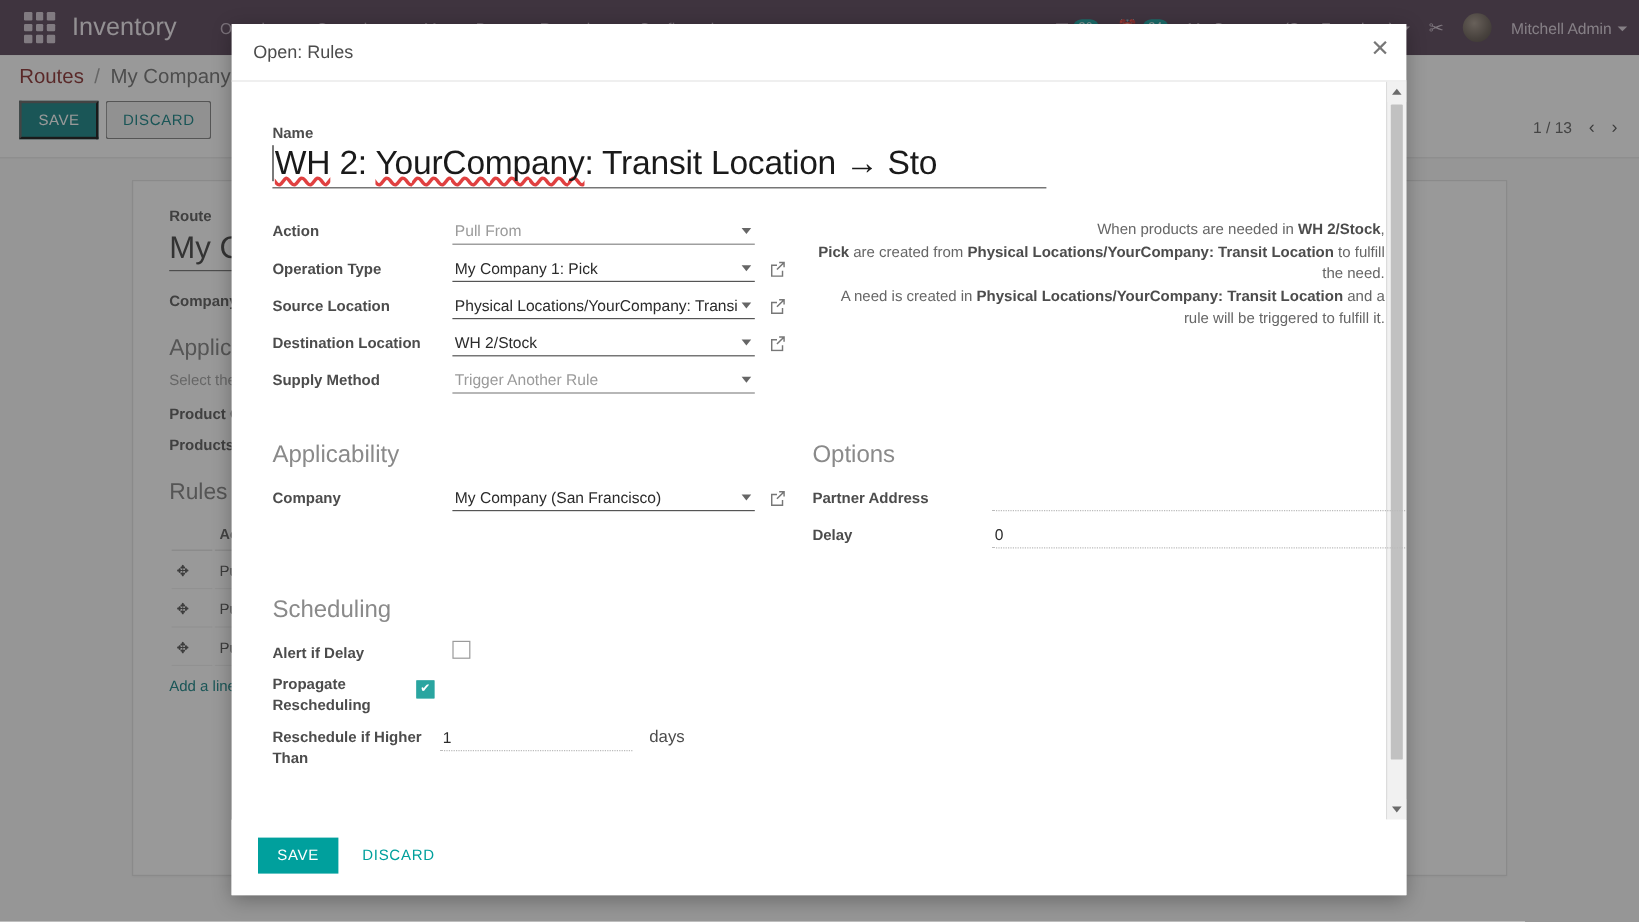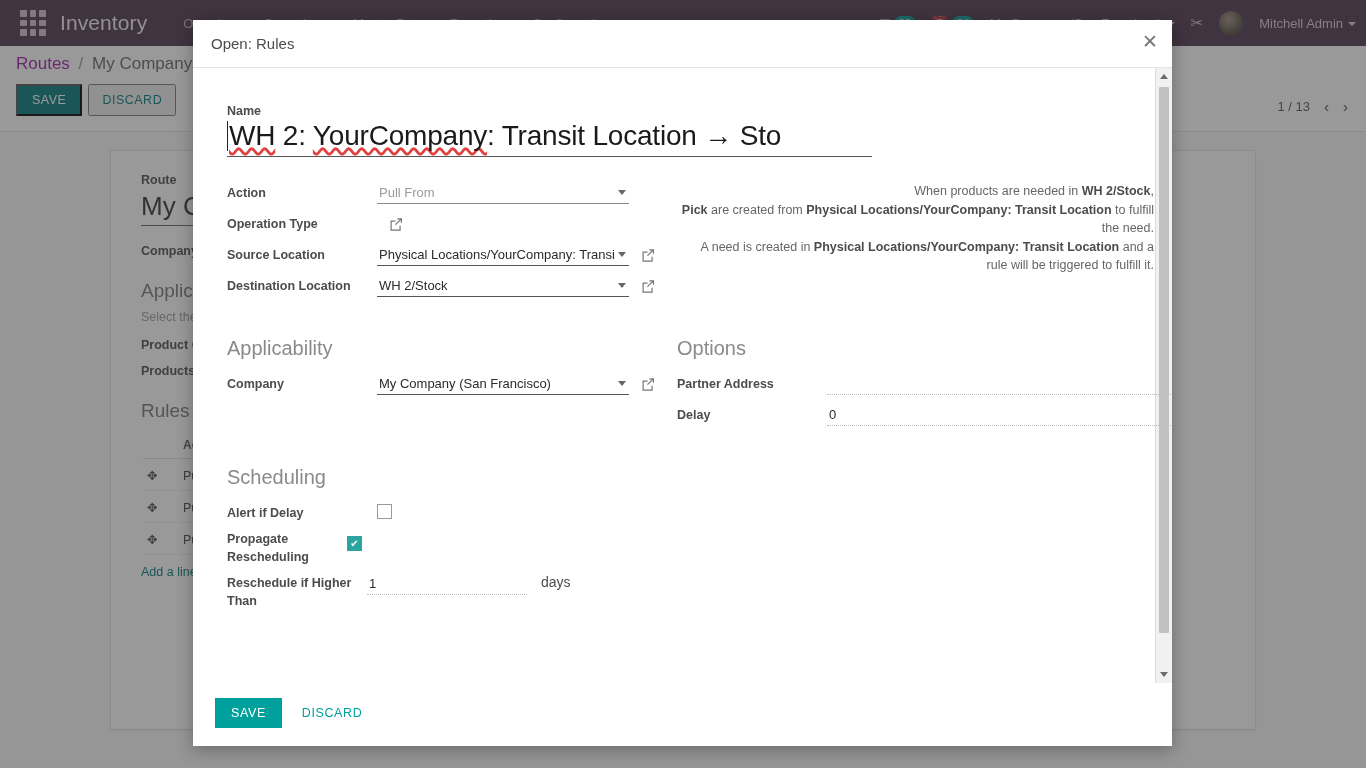--- a/index.html
+++ b/index.html
@@ -49,21 +49,21 @@
     background: radial-gradient(circle at 40% 35%, #9c8d80 0%, #5d5148 60%, #3b332d 100%);
     display:inline-block;
   }
   .wrench { font-size: 15px; color: #cbbccb; }
 
   .control-panel {
     background: #fff; border-bottom: 1px solid #e4e4e4;
     padding: 8px 16px 10px 16px; position: relative; height: 86px;
   }
   .breadcrumb { font-size: 17px; color: #666; margin-bottom: 10px; }
-  .breadcrumb a { color: #a21caf; text-decoration: none; }
+  .breadcrumb a { color: #7f1d1d; text-decoration: none; }
   .breadcrumb .sep { color: #999; margin: 0 4px; }
   .cp-buttons { display: flex; align-items: center; gap: 6px; }
   .btn-save-bg {
     background: #00787a; color: #fff; font-size: 12.5px;
     padding: 7px 14px; letter-spacing: .5px;
   }
   .btn-discard-bg {
     color: #00787a; font-size: 12.5px; padding: 7px 12px; letter-spacing: .5px;
   }
   .pager {
@@ -355,20 +355,24 @@
         <div class="frow">
           <div class="flabel">Action</div>
           <div class="fctl">
             <div class="fval readonly">Pull From</div>
             <span class="sel-caret"></span>
           </div>
         </div>
 
         <div class="frow">
           <div class="flabel">Operation Type</div>
+          <div class="fctl">
+            <div class="fval">My Company 1: Pick</div>
+            <span class="sel-caret"></span>
+          </div>
           <span class="ext-link">
             <svg width="14" height="14" viewBox="0 0 14 14">
                 <path d="M1.5 3.5h5v1.2h-3.8v7.8h7.8V8.7h1.2v5H1.5z" fill="#777"></path>
                 <path d="M8.3 1.2H13v4.6h-1.2V3.2L6.9 8.1 6 7.2l4.9-4.8H8.3z" fill="#777"></path>
               </svg>
           </span>
         </div>
 
         <div class="frow">
           <div class="flabel">Source Location</div>
@@ -391,20 +395,27 @@
             <span class="sel-caret"></span>
           </div>
           <span class="ext-link">
             <svg width="14" height="14" viewBox="0 0 14 14">
                 <path d="M1.5 3.5h5v1.2h-3.8v7.8h7.8V8.7h1.2v5H1.5z" fill="#777"></path>
                 <path d="M8.3 1.2H13v4.6h-1.2V3.2L6.9 8.1 6 7.2l4.9-4.8H8.3z" fill="#777"></path>
               </svg>
           </span>
         </div>
 
+        <div class="frow">
+          <div class="flabel">Supply Method</div>
+          <div class="fctl">
+            <div class="fval readonly">Trigger Another Rule</div>
+            <span class="sel-caret"></span>
+          </div>
+        </div>
       </div>
 
       <div class="col-right">
         <div class="desc">
           <span>When products are needed in </span><b>WH 2/Stock</b><span>,</span><br>
           <b>Pick</b><span> are created from </span><b>Physical Locations/YourCompany: Transit Location</b><span> to fulfill the need.</span><br>
           <span>A need is created in </span><b>Physical Locations/YourCompany: Transit Location</b><span> and a rule will be triggered to fulfill it.</span>
         </div>
       </div>
     </div>

